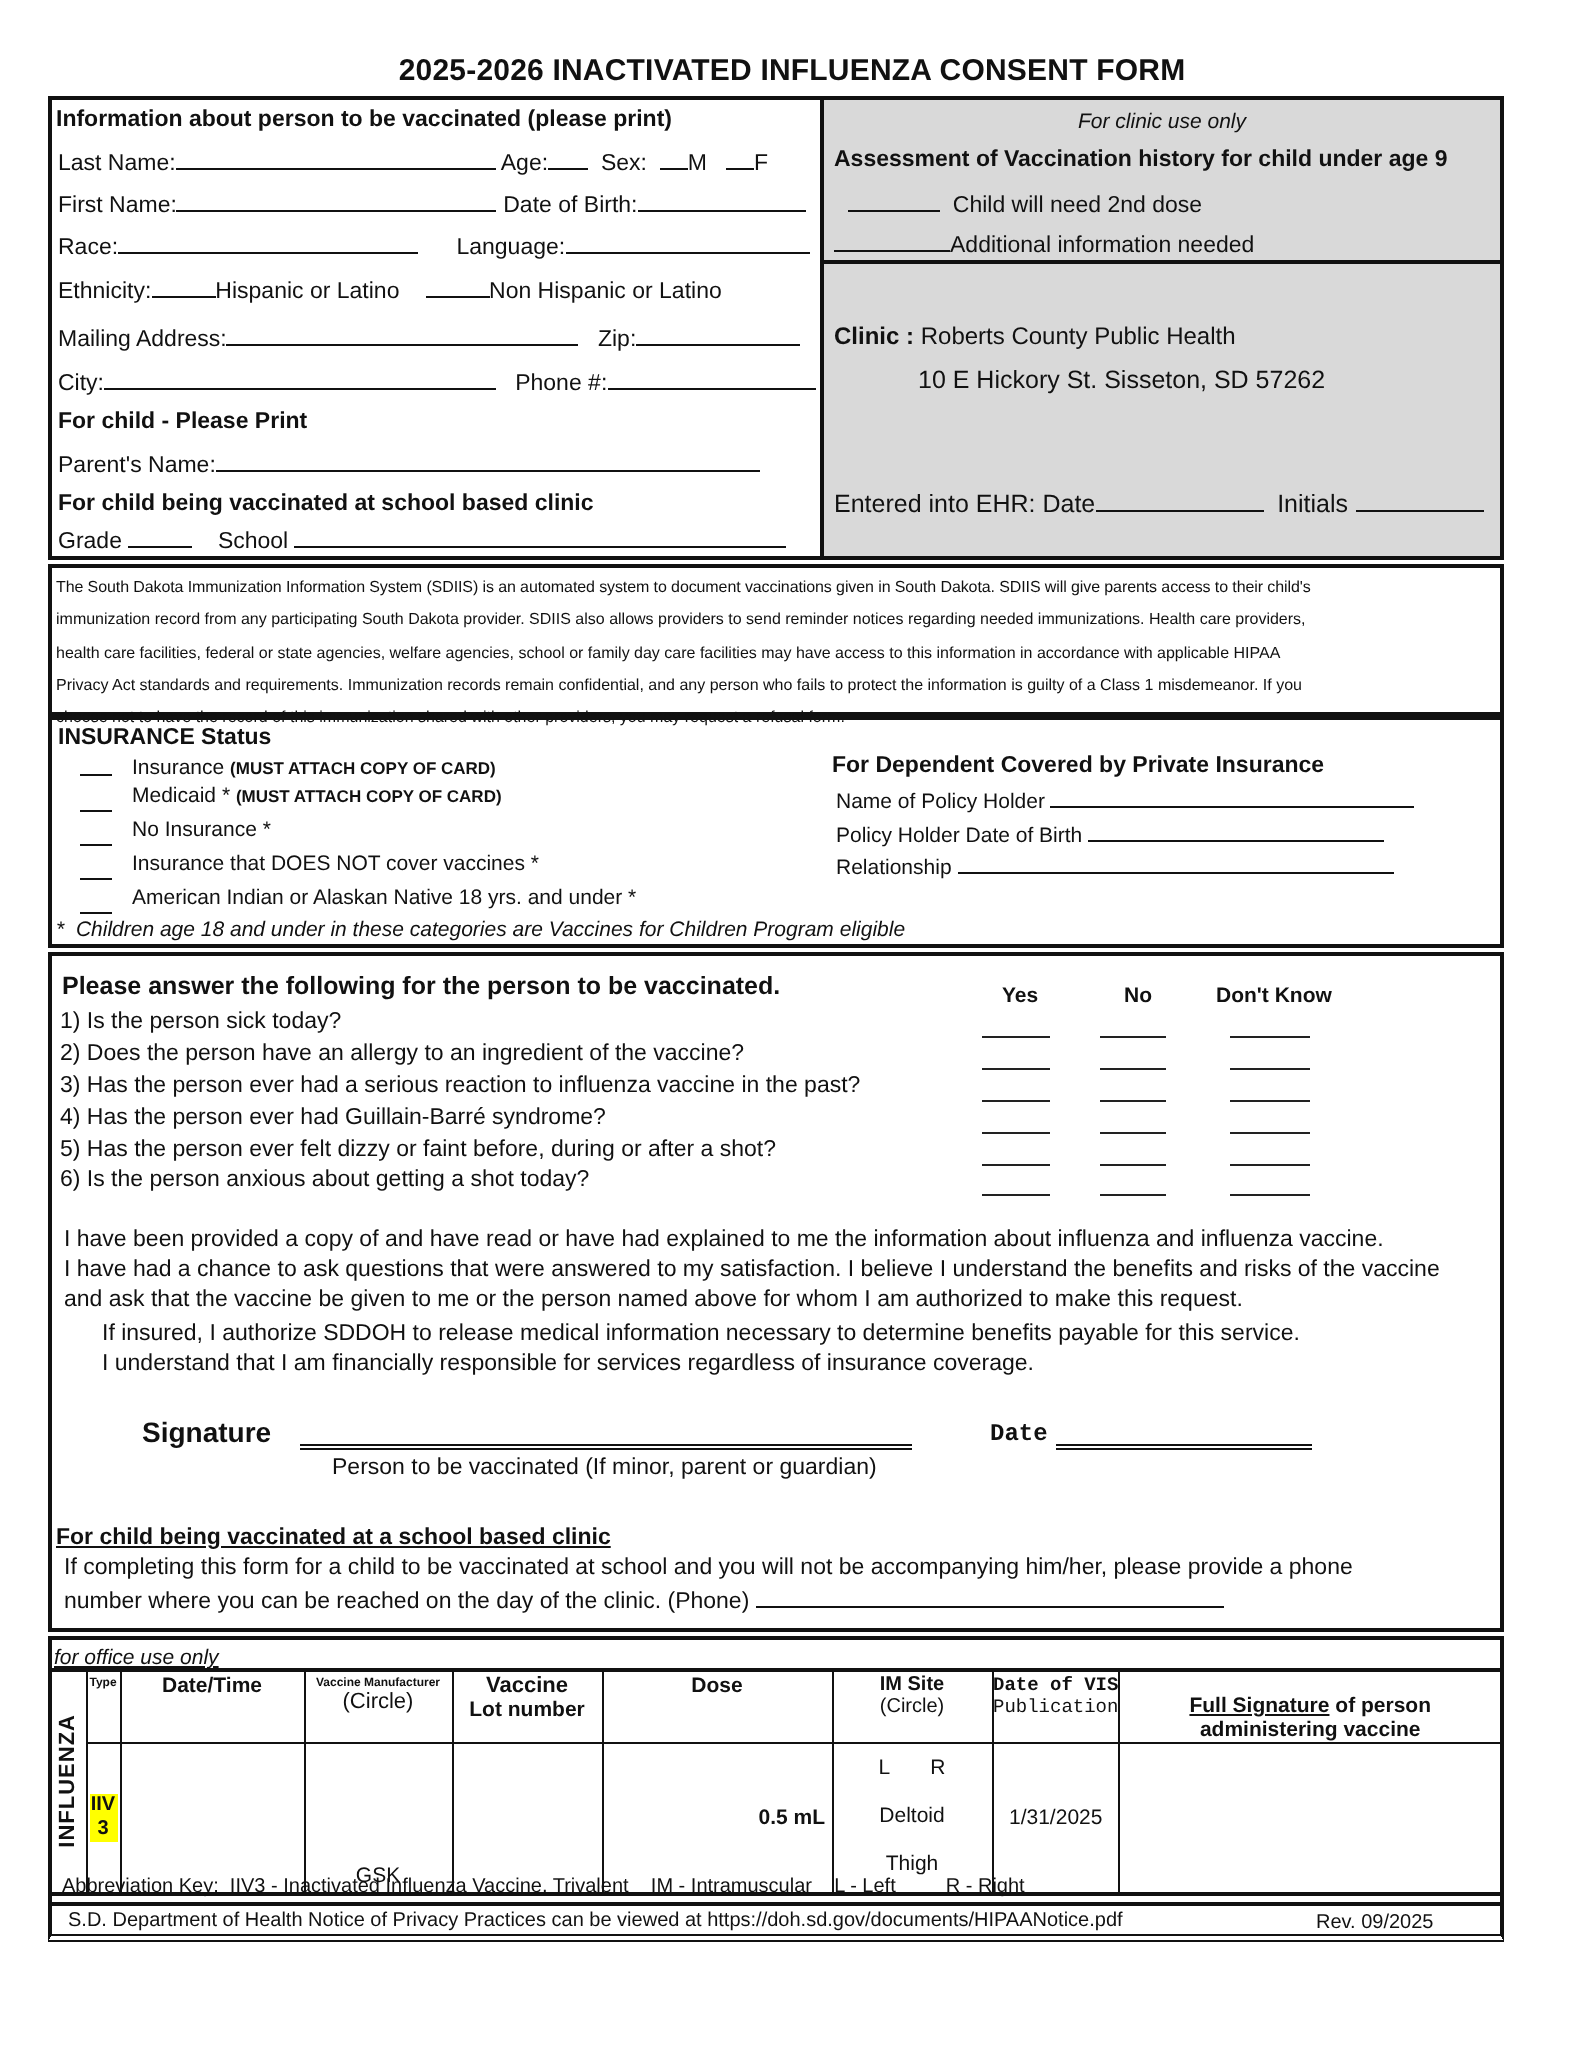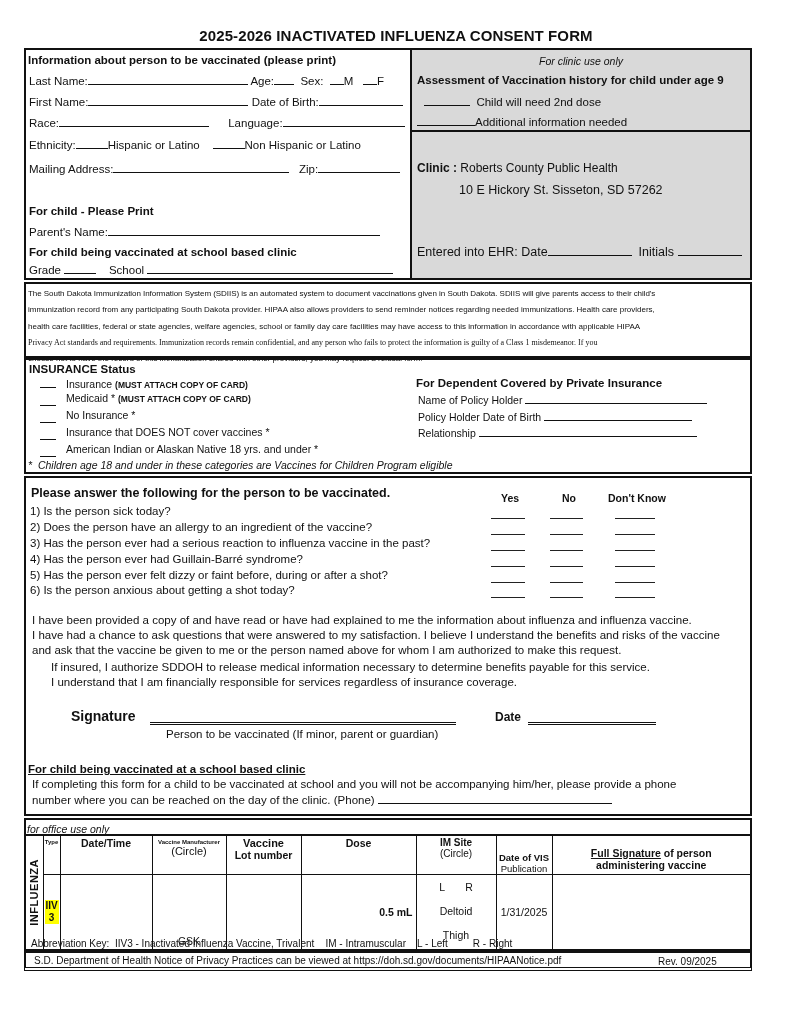--- a/index.html
+++ b/index.html
@@ -50,20 +50,24 @@
   <div class="row t11" style="left:3px; top:88px;">
     <span>Ethnicity:</span><span class="u" style="width:32px;"></span><span>Hispanic or Latino</span>
     &nbsp;&nbsp;&nbsp;<span class="u" style="width:32px;"></span><span>Non Hispanic or Latino</span>
   </div>
 
   <div class="row t11" style="left:3px; top:112px;">
     <span>Mailing Address:</span><span class="u" style="width:176px;"></span>
     &nbsp;&nbsp;<span>Zip:</span><span class="u" style="width:82px;"></span>
   </div>
 
+  <div class="row t11" style="left:3px; top:134px;">
+    <span>City:</span><span class="u" style="width:196px;"></span>
+    &nbsp;&nbsp;<span>Phone #:</span><span class="u" style="width:104px;"></span>
+  </div>
 
   <div class="row t11 b" style="left:3px; top:155px;">For child -  Please Print</div>
 
   <div class="row t11" style="left:3px; top:175px;">
     <span>Parent's Name:</span><span class="u" style="width:272px;"></span>
   </div>
 
   <div class="row t11 b" style="left:3px; top:196px;">For child being vaccinated at school based clinic</div>
 
   <div class="row t11" style="left:3px; top:213px;">
@@ -91,23 +95,23 @@
   <div class="row" style="left:47px; top:51px; font-size:12.5px;">10 E Hickory St. Sisseton, SD 57262</div>
   <div class="row" style="left:5px; top:113px; font-size:12.5px;">
     <span>Entered into EHR: Date</span><span class="u" style="width:84px;"></span>
     &nbsp;<span>Initials</span>
     <span class="u" style="width:64px;"></span>
   </div>
 </div>
 
 <div class="abs box" style="left:24px; top:282px; width:728px; height:76px; padding:2px 2px;">
   <div class="t8" style="white-space:nowrap; letter-spacing:-0.05px;">The South Dakota Immunization Information System (SDIIS) is an automated system to document vaccinations given in South Dakota.  SDIIS will give parents access to their child's</div>
-  <div class="t8" style="white-space:nowrap;">immunization record from any participating South Dakota provider.  HIPAA also allows providers to send reminder notices regarding needed immunizations. Health care providers,</div>
+  <div class="t8" style="white-space:nowrap;">immunization record from any participating South Dakota provider.  SDIIS also allows providers to send reminder notices regarding needed immunizations. Health care providers,</div>
   <div class="t8" style="white-space:nowrap;">health care facilities, federal or state agencies, welfare agencies, school or family day care facilities may have access to this information in accordance with applicable HIPAA</div>
-  <div class="t8" style="white-space:nowrap;font-family:Liberation Serif, serif;">Privacy Act standards and requirements.  Immunization records remain confidential, and any person who fails to protect the information is guilty of a Class 1 misdemeanor. If you</div>
+  <div class="t8" style="white-space:nowrap;">Privacy Act standards and requirements.  Immunization records remain confidential, and any person who fails to protect the information is guilty of a Class 1 misdemeanor. If you</div>
   <div class="t8" style="white-space:nowrap;">choose not to have the record of this immunization shared with other providers, you may request a refusal form.</div>
 </div>
 
 <div class="abs box" style="left:24px; top:358px; width:728px; height:116px;">
   <div class="row t11 b" style="left:3px; top:3px;">INSURANCE Status</div>
 
   <div class="row" style="left:14px; top:27px; width:16px; border-bottom:1.5px solid #111;"></div>
   <div class="row t10" style="left:40px; top:18px;"><span>Insurance</span> <span class="b" style="font-size:8.5px;">(MUST ATTACH COPY OF CARD)</span></div>
 
   <div class="row" style="left:14px; top:45px; width:16px; border-bottom:1.5px solid #111;"></div>
@@ -152,21 +156,21 @@
 
   <div class="row" style="left:6px; top:136px; font-size:11.5px;">I have been provided a copy of and have read or have had explained to me the information about influenza and influenza vaccine.</div>
   <div class="row" style="left:6px; top:151px; font-size:11.5px;">I have had a chance to ask questions that were answered to my satisfaction.  I believe I understand the benefits and risks of the vaccine</div>
   <div class="row" style="left:6px; top:166px; font-size:11.5px;">and ask that the vaccine be given to me or the person named above for whom I am authorized to make this request.</div>
   <div class="row" style="left:25px; top:183px; font-size:11.5px;">If insured,  I authorize SDDOH to release medical information necessary to determine benefits payable for this service.</div>
   <div class="row" style="left:25px; top:198px; font-size:11.5px;">I understand that I am financially responsible for services regardless of insurance coverage.</div>
 
   <div class="row b" style="left:45px; top:230px; font-size:14px;">Signature</div>
   <div class="sigline" style="left:124px; top:244px; width:306px;"></div>
   <div class="row t11" style="left:140px; top:250px;">Person to be vaccinated (If minor, parent or guardian)</div>
-  <div class="row b" style="left:469px; top:232px; font-size:12px;">Date</div>
+  <div class="row b" style="left:469px; top:232px; font-size:12px;font-family:Liberation Mono, monospace;">Date</div>
   <div class="sigline" style="left:502px; top:244px; width:128px;"></div>
 
   <div class="row t11" style="left:6px; top:300px;">If completing this form for a child to be vaccinated at school and you will not be accompanying him/her, please provide a phone</div>
   <div class="row b t11" style="left:2px; top:285px; text-decoration:underline;">For child being vaccinated at a school based clinic</div>
   <div class="row t11" style="left:6px; top:315px;">
     <span>number where you can be reached on the day of the clinic.  (Phone)</span>
     <span class="u" style="width:234px;"></span>
   </div>
 <div class="row" style="left: 4px; top: 27px; font-size: 11.5px;">1)  Is the person sick today?</div>
     <div class="ans" style="left: 465px; width: 34px; top: 40px;"></div>
@@ -212,21 +216,21 @@
     </td>
     <td style="width:75px; padding-top:1px;">
       <div class="b" style="font-size:11px;">Vaccine</div>
       <div class="b" style="font-size:10.5px;">Lot number</div>
     </td>
     <td style="width:115px; font-weight:bold; font-size:10.5px; padding-top:1px;">Dose</td>
     <td style="width:80px; padding-top:1px;">
       <div class="b" style="font-size:10px;">IM   Site</div>
       <div style="font-size:10px;">(Circle)</div>
     </td>
-    <td style="width:56px; padding-top:16px;">
+    <td style="width:56px; padding-top:1px;font-family:Liberation Mono, monospace;">
       <div class="b" style="font-size:9.5px;">Date of VIS</div>
       <div style="font-size:9.5px;">Publication</div>
     </td>
     <td style="padding-top:11px;">
       <div class="b" style="font-size:10.5px;"><span style="text-decoration:underline;">Full Signature</span><span> of person</span></div>
       <div class="b" style="font-size:10.5px;">administering vaccine</div>
     </td>
   </tr>
   <tr style="height:75px;">
     <td style="vertical-align:middle; padding:0;">

